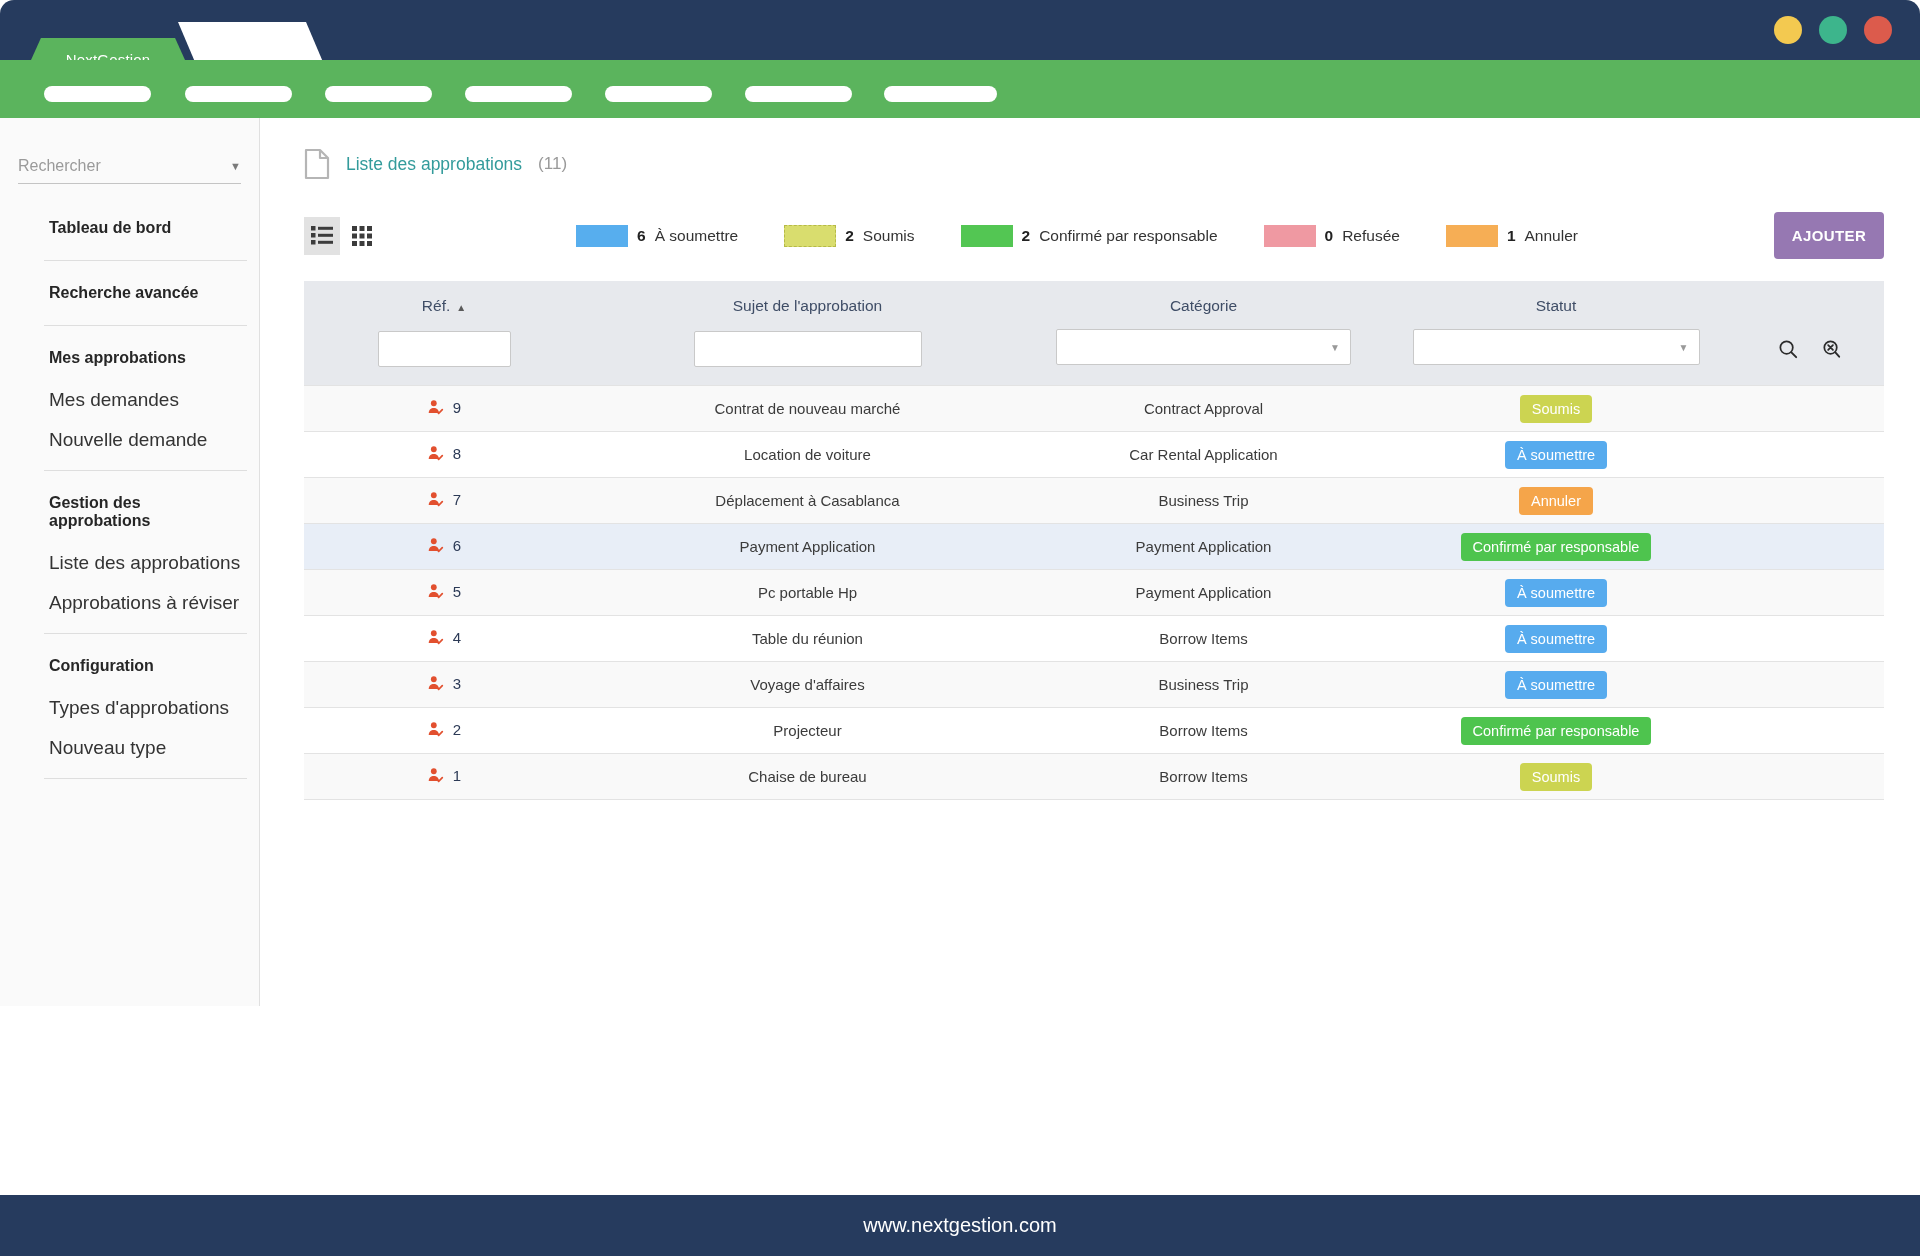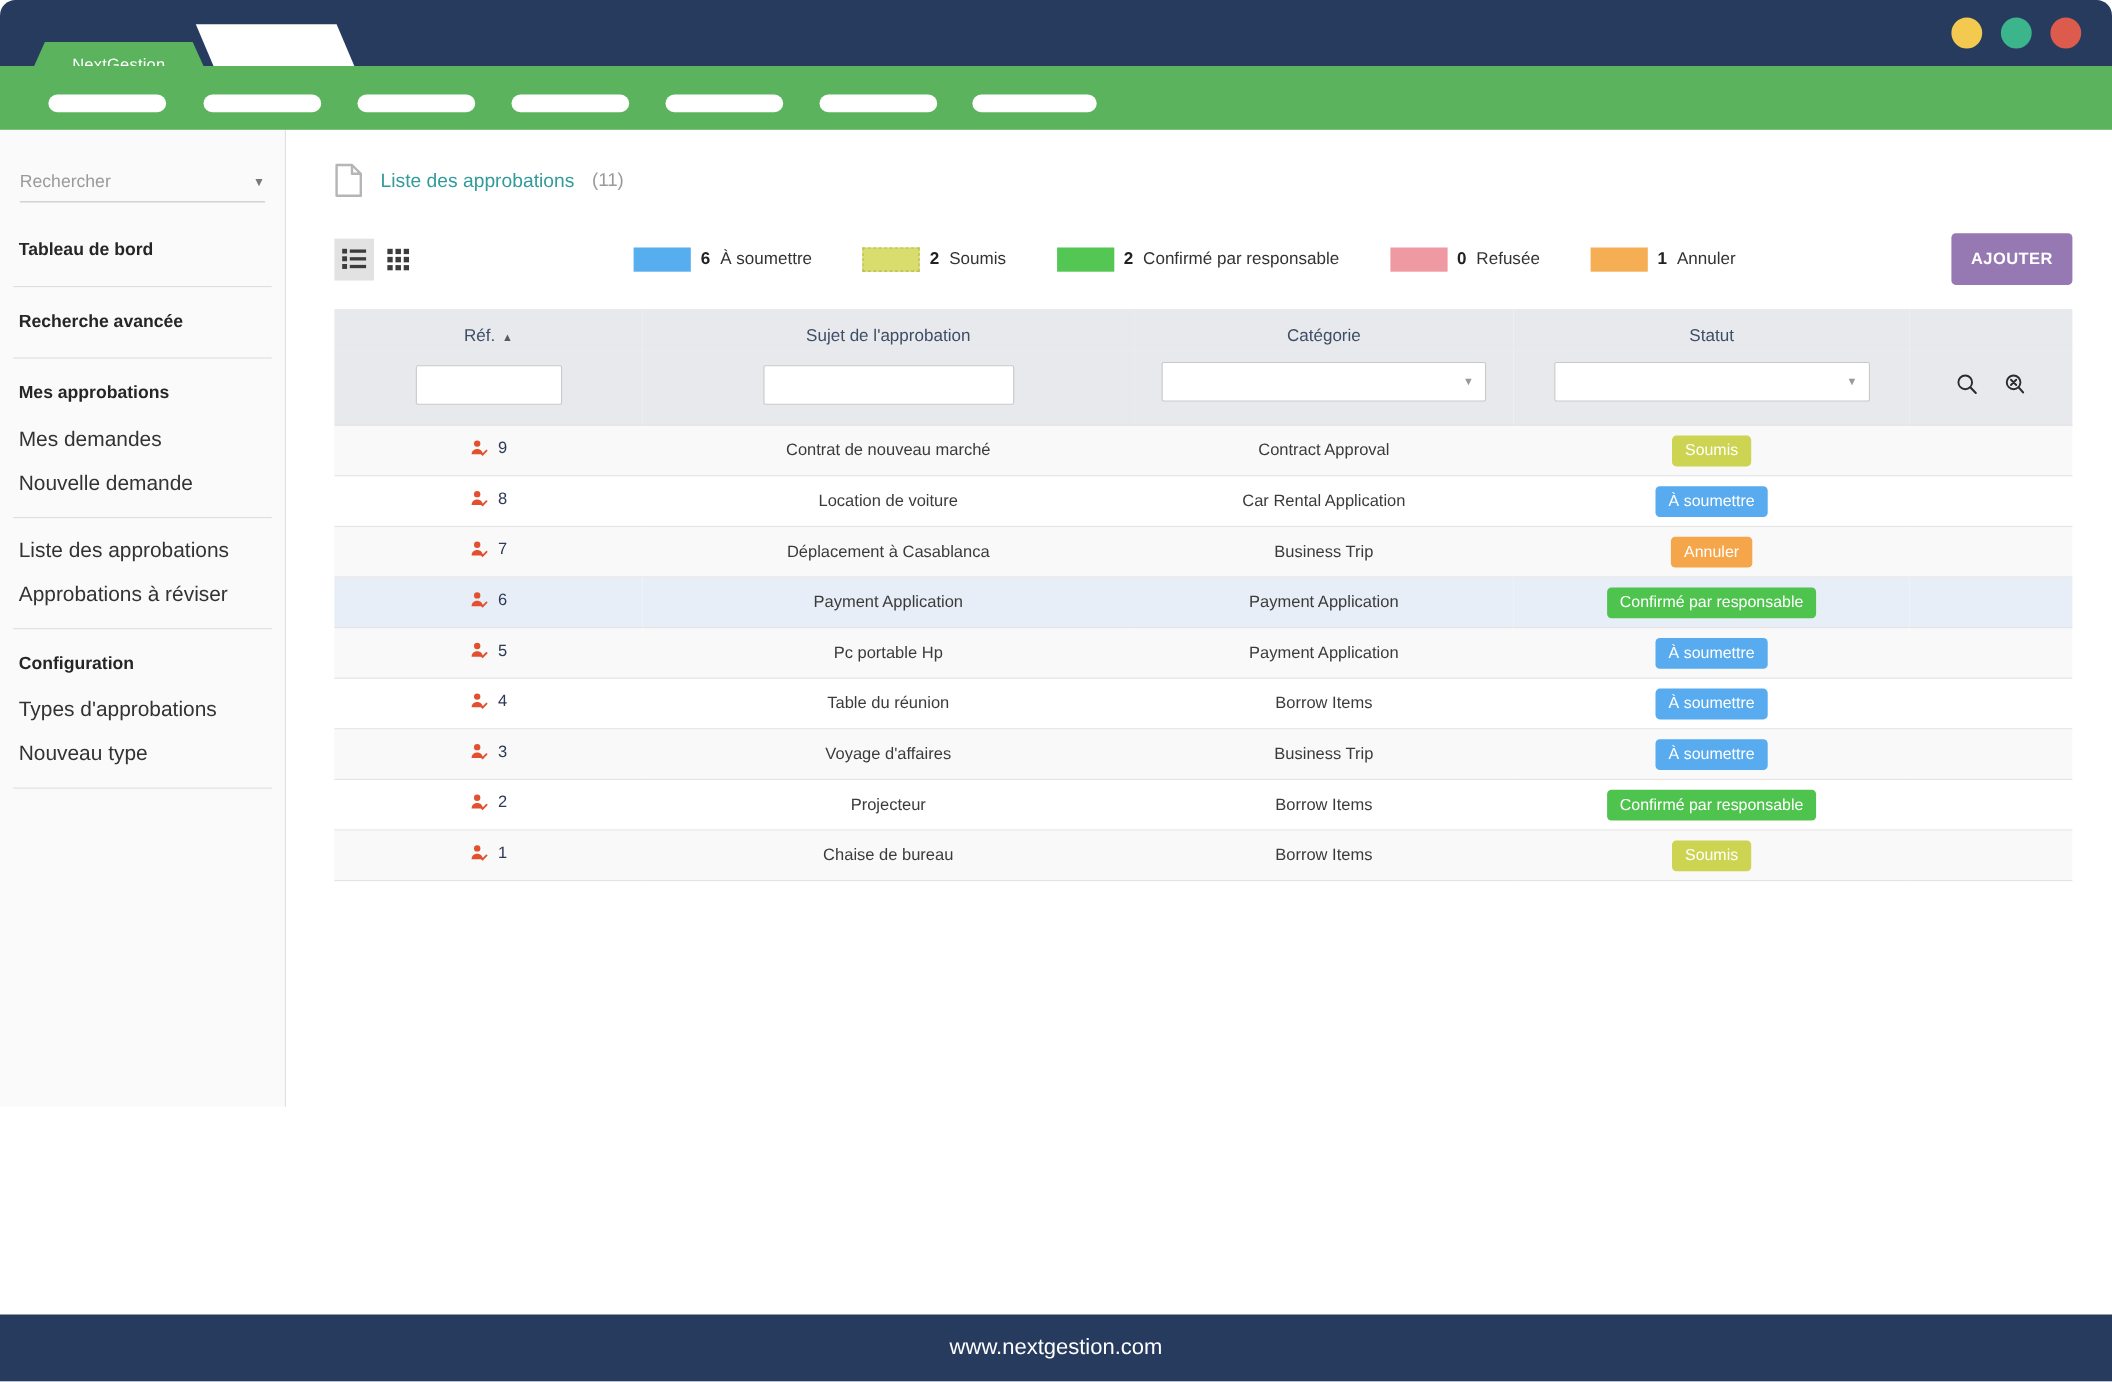--- a/index.html
+++ b/index.html
@@ -43,21 +43,21 @@
     width:260px; height:888px; background:#fafafa;
     border-right:1px solid #e0e0e0; flex:none; padding-top:30px;
   }
   .search-select {
     margin:0 18px; height:36px; border-bottom:1px solid #c4c4c4;
     display:flex; align-items:center; justify-content:space-between;
     cursor:pointer;
   }
   .search-select .ph { color:#9a9a9a; font-size:16px; }
   .search-select .caret { color:#7a7a7a; font-size:11px; }
-  .side-nav { margin-top:22px; }
+  .side-nav { margin-top:22px;margin-left:32px; }
   .side-section-title {
     padding:13px 17px; font-weight:bold; font-size:16px; color:#262626; cursor:pointer;
   }
   .side-link { padding:9px 17px; font-size:19px; color:#333; cursor:pointer; }
   .side-divider { border-bottom:1px solid #dedede; margin:10px 12px; }
 
   
   .main { flex:1; padding:30px 36px 0 44px; background:#fff; }
 
   .title-row { display:flex; align-items:center; gap:16px; }
@@ -179,20 +179,21 @@
       <div class="side-divider"></div>
 
       <div class="side-section-title">Recherche avancée</div>
       <div class="side-divider"></div>
 
       <div class="side-section-title">Mes approbations</div>
       <div class="side-link">Mes demandes</div>
       <div class="side-link">Nouvelle demande</div>
       <div class="side-divider"></div>
 
+      <div class="side-section-title">Gestion des approbations</div>
       <div class="side-link">Liste des approbations</div>
       <div class="side-link">Approbations à réviser</div>
       <div class="side-divider"></div>
 
       <div class="side-section-title">Configuration</div>
       <div class="side-link">Types d'approbations</div>
       <div class="side-link">Nouveau type</div>
       <div class="side-divider"></div>
     </div>
   </div>

